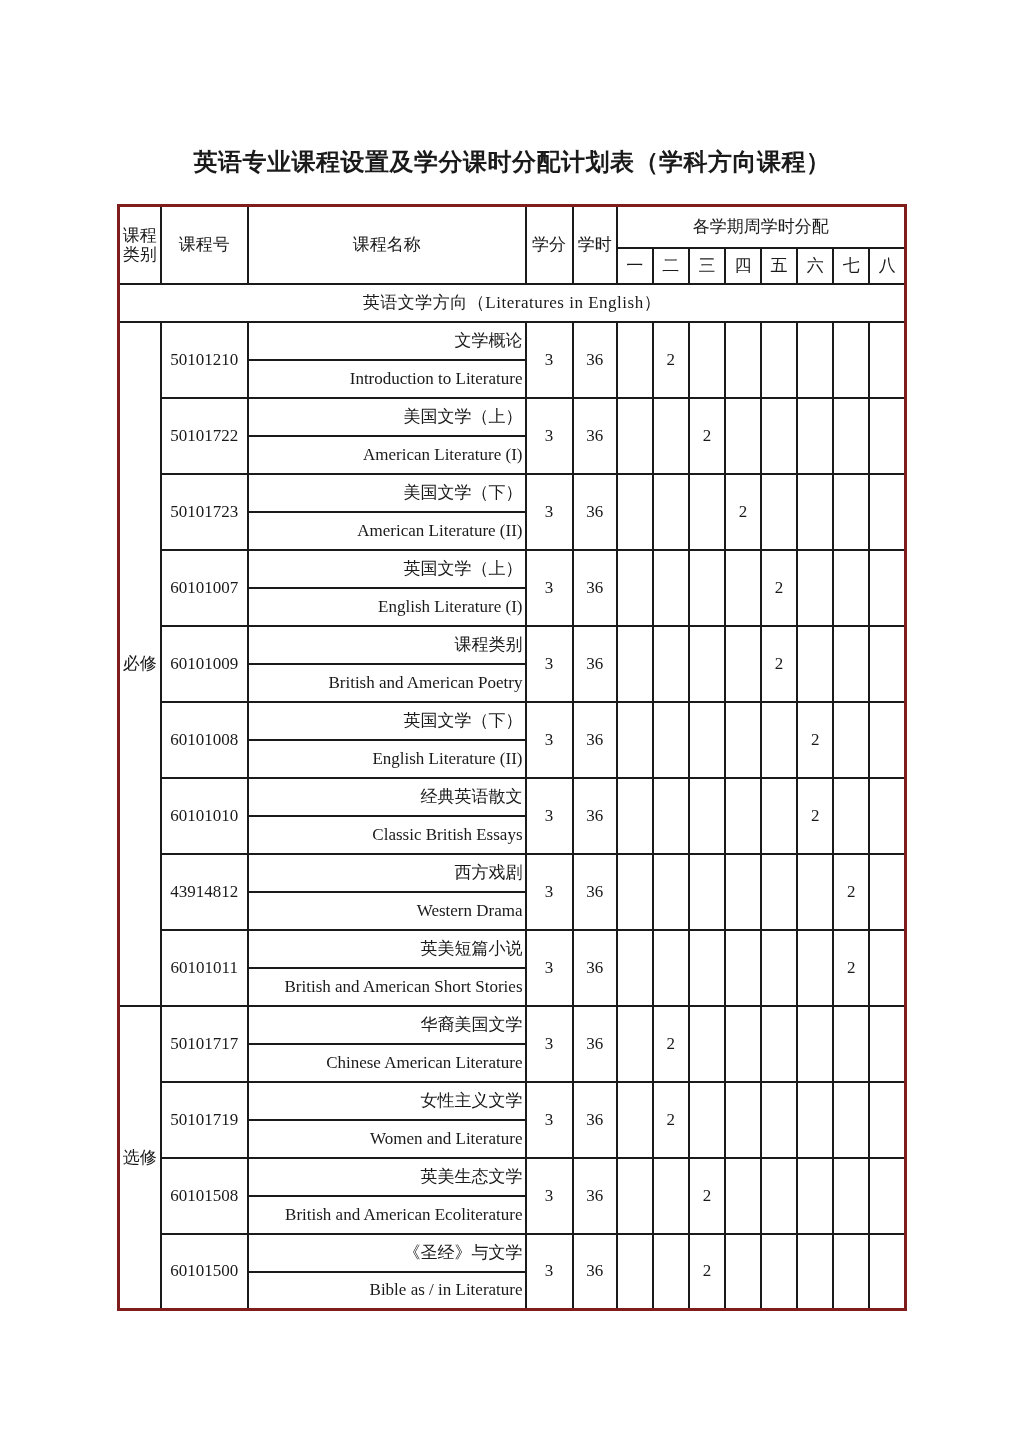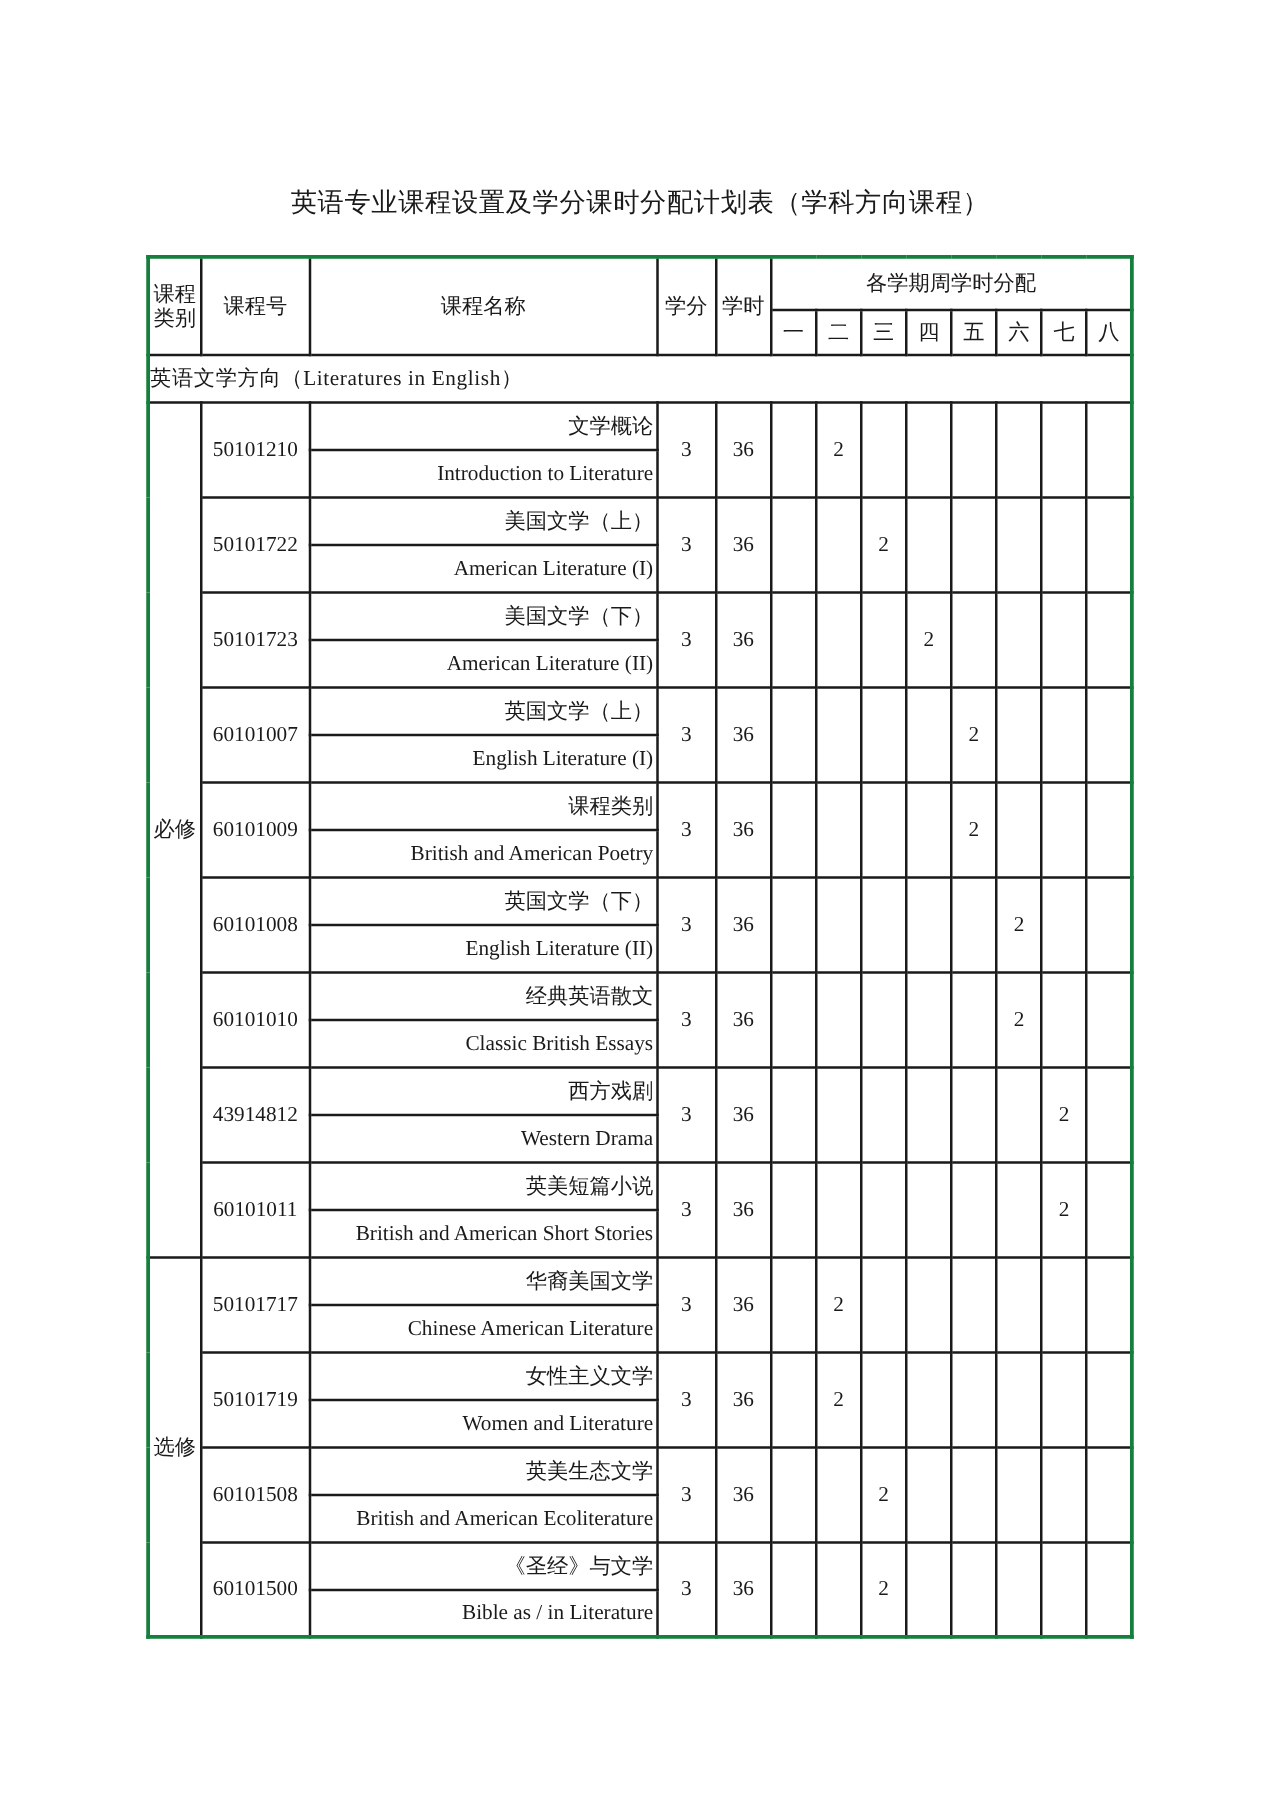--- a/index.html
+++ b/index.html
@@ -18,31 +18,31 @@
     position: relative;
     width: 1024px;
     height: 1446px;
     background: #ffffff;
     overflow: hidden;
   }
   .doc-title {
     margin: 0;
     padding-top: 147px;
     text-align: center;
-    font-size: 21px;
+    font-size: 24px;
     line-height: 30px;
-    font-weight: normal;
+    font-weight: bold;
     letter-spacing: 0.5px;
   }
   table.course-table {
     border-collapse: collapse;
     table-layout: fixed;
     width: 790px;
     margin: 27px auto 0 auto;
-    border: 3px solid #15803d;
+    border: 3px solid #7f1d1d;
   }
   .course-table th,
   .course-table td {
     border: 2px solid #1a1a1a;
     padding: 0;
     font-size: 17px;
     font-weight: normal;
     text-align: center;
     vertical-align: middle;
     overflow: hidden;
@@ -50,21 +50,21 @@
   }
   .course-table thead tr.h1 { height: 42px; }
   .course-table thead tr.h2 { height: 36px; }
   .course-table tbody tr    { height: 38px; }
 
   .course-table th.cat-h {
     line-height: 19px;
     padding: 0 2px;
   }
   td.section {
-    text-align: left;
+    text-align: center;
     letter-spacing: 0.5px;
   }
   td.cat {
     font-size: 17px;
     padding: 0 2px;
   }
   td.name-cn, td.name-en {
     text-align: right;
     padding-left: 6px;
     padding-right: 2px;

